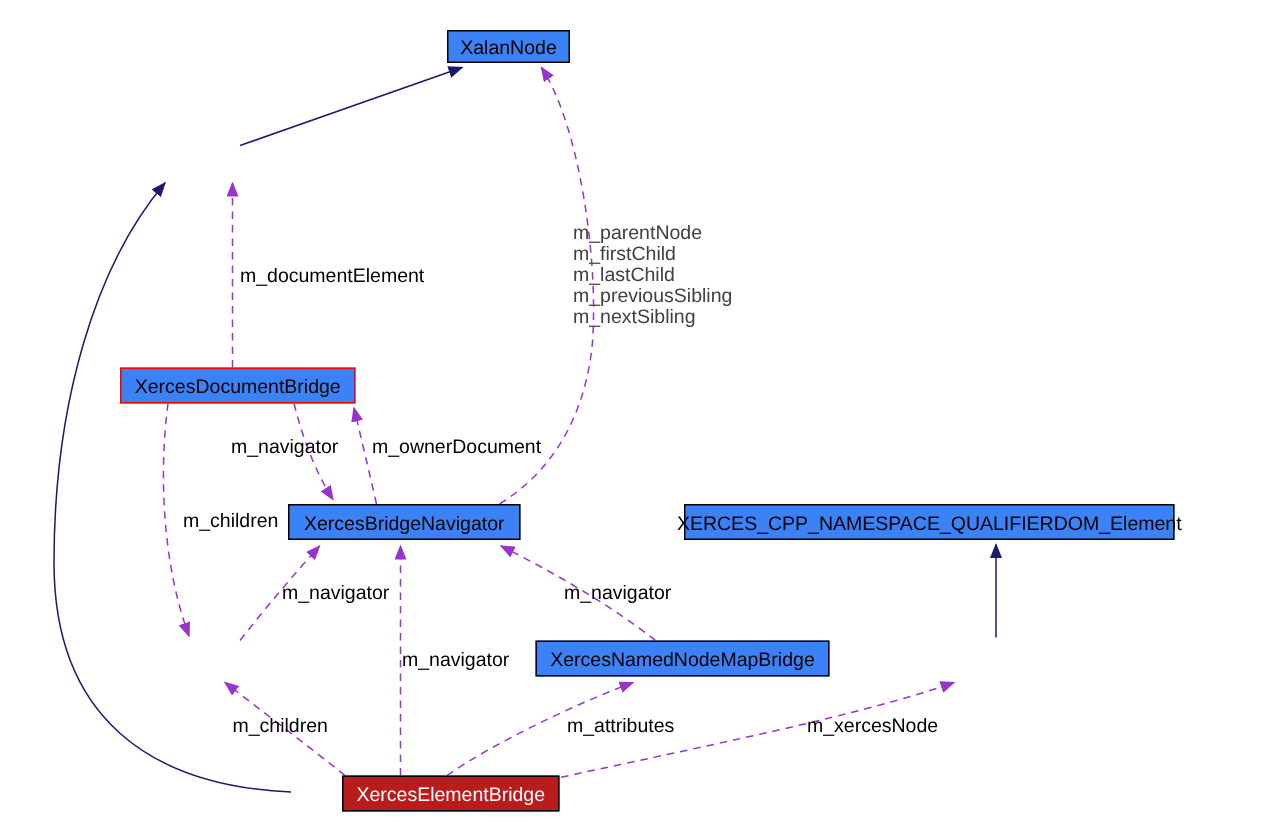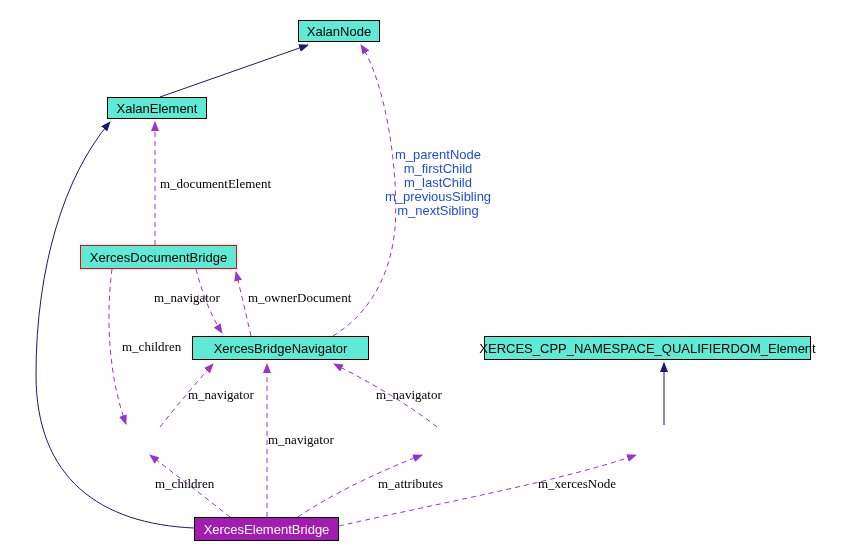--- a/index.html
+++ b/index.html
@@ -17,47 +17,47 @@
     left: 0; top: 0;
     width: 851px; height: 560px;
   }
   path.edge { fill: none; stroke-width: 1; }
   path.usage { stroke-dasharray: 5,4; }
   .node {
     position: absolute;
     display: flex;
     align-items: center;
     justify-content: center;
-    background: #5eead4;
+    background: #3b82f6;
     border: 1px solid #000000;
     color: #000000;
     font-size: 13px;
     white-space: nowrap;
     cursor: pointer;
   }
   .node.red { border-color: #ff0000; }
   .node.current {
-    background: #a21caf;
+    background: #b91c1c;
     color: #ffffff;
     border-color: #000000;
     cursor: default;
+    margin-left: 34px;
   }
   .edge-label {
     position: absolute;
     font-size: 13px;
     color: #000000;
     white-space: nowrap;
     line-height: 14px;
-    font-family: Liberation Serif, serif;
   }
   .label-block {
     position: absolute;
     font-size: 13px;
-    color: #1d4ed8;
-    text-align: center;
+    color: #404040;
+    text-align: left;
     line-height: 14px;
   }
 </style>
 </head>
 <body>
 
 <div class="diagram">
 
   <svg class="edges-layer" viewBox="0 0 851 560">
     <defs>
@@ -81,29 +81,29 @@
     <path class="edge usage" d="M 160,427 C 178,404 196,383 213,364" marker-end="url(#arrow-usage)" stroke="#9a32cd"></path>
     <path class="edge usage" d="M 437,427 C 408,404 368,381 334,364" marker-end="url(#arrow-usage)" stroke="#9a32cd"></path>
     <path class="edge usage" d="M 267,517 L 267,364" marker-end="url(#arrow-usage)" stroke="#9a32cd"></path>
     <path class="edge usage" d="M 230,517 C 205,497 172,472 150,455" marker-end="url(#arrow-usage)" stroke="#9a32cd"></path>
     <path class="edge usage" d="M 298,517 C 328,496 382,470 422,455" marker-end="url(#arrow-usage)" stroke="#9a32cd"></path>
     <path class="edge usage" d="M 339,526 C 440,503 565,480 636,455" marker-end="url(#arrow-usage)" stroke="#9a32cd"></path>
   </svg>
 
   <div class="node" style="left:298px;top:20px;width:82px;height:22px">XalanNode</div>
 
-  <div class="node" style="left:107px;top:97px;width:100px;height:22px">XalanElement</div>
 
   <div class="node red" style="left:80px;top:245px;width:157px;height:24px">XercesDocumentBridge</div>
 
-  <div class="node" style="left:192px;top:336px;width:177px;height:24px">XercesBridgeNavigator</div>
+  <div class="node" style="left:192px;top:336px;width:155px;height:24px">XercesBridgeNavigator</div>
 
-  <div class="node" style="left:484px;top:336px;width:327px;height:24px">XERCES_CPP_NAMESPACE_QUALIFIERDOM_Element</div>
+  <div class="node" style="left:456px;top:336px;width:327px;height:24px">XERCES_CPP_NAMESPACE_QUALIFIERDOM_Element</div>
 
 
+  <div class="node" style="left:357px;top:427px;width:196px;height:24px">XercesNamedNodeMapBridge</div>
 
 
   <div class="node current" style="left:194px;top:517px;width:145px;height:24px">XercesElementBridge</div>
 
   <span class="edge-label" style="left:160px;top:177px">m_documentElement</span>
 
   <div class="label-block" style="left:382px;top:148px;width:112px">
     <div>m_parentNode</div>
     <div>m_firstChild</div>
     <div>m_lastChild</div>

